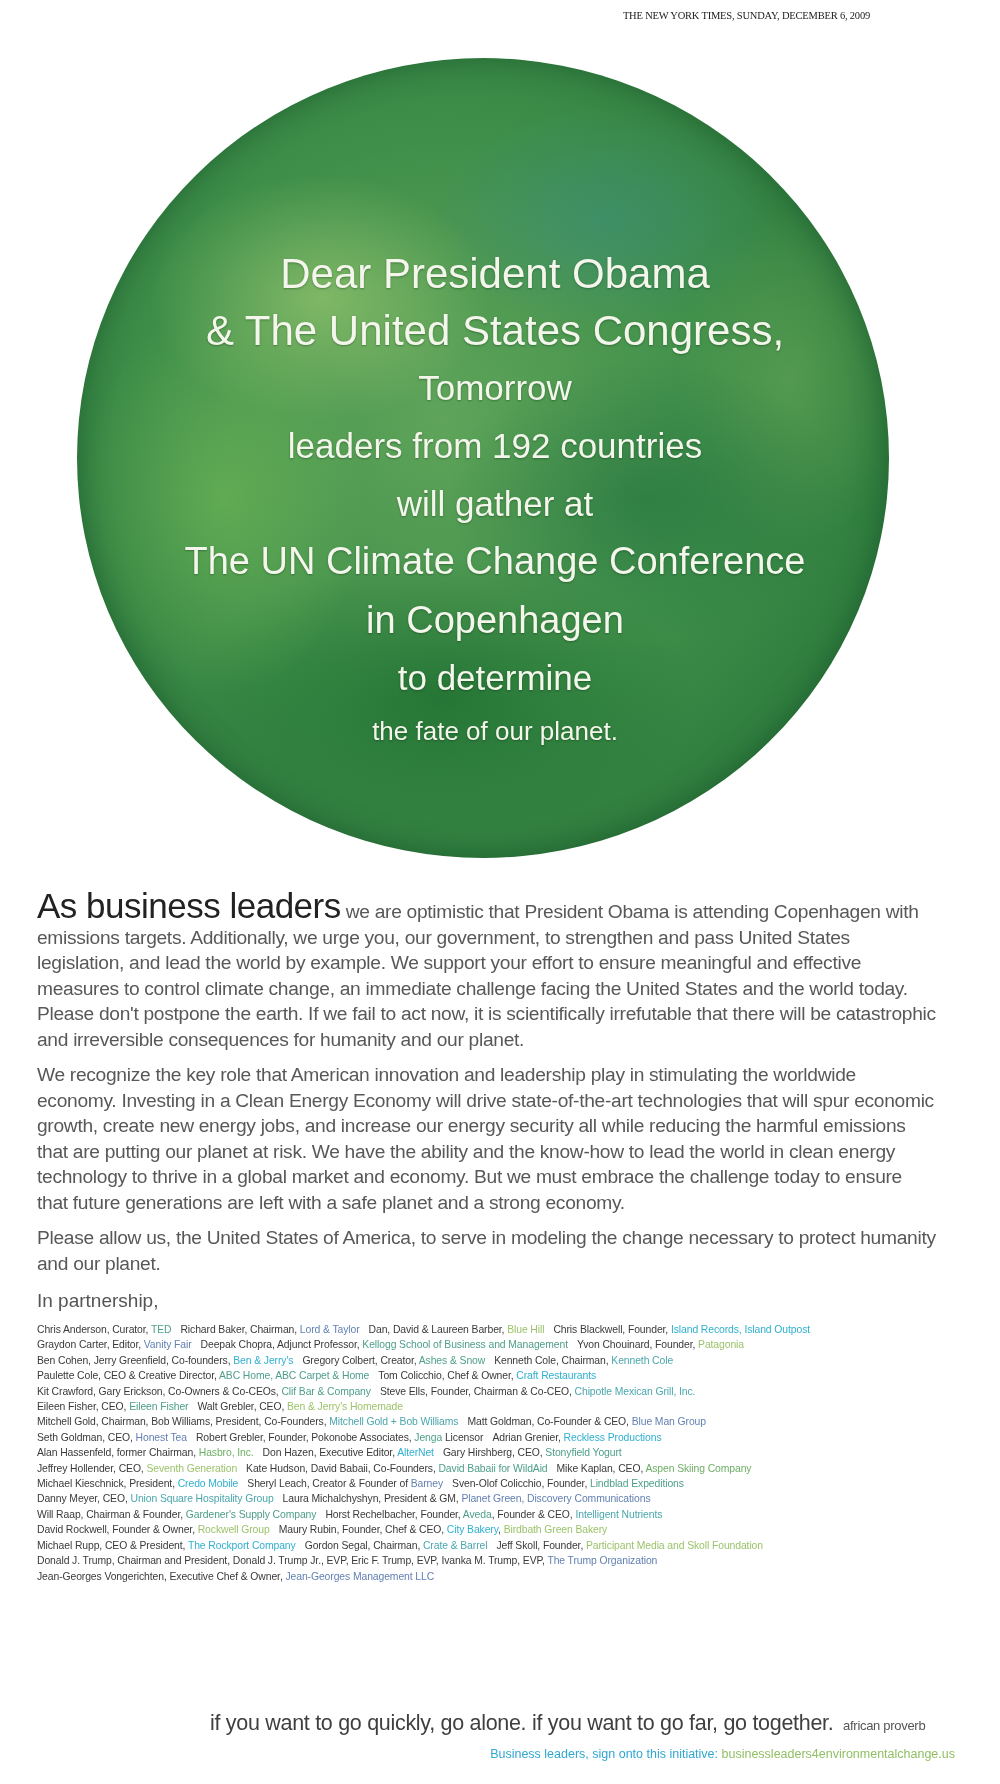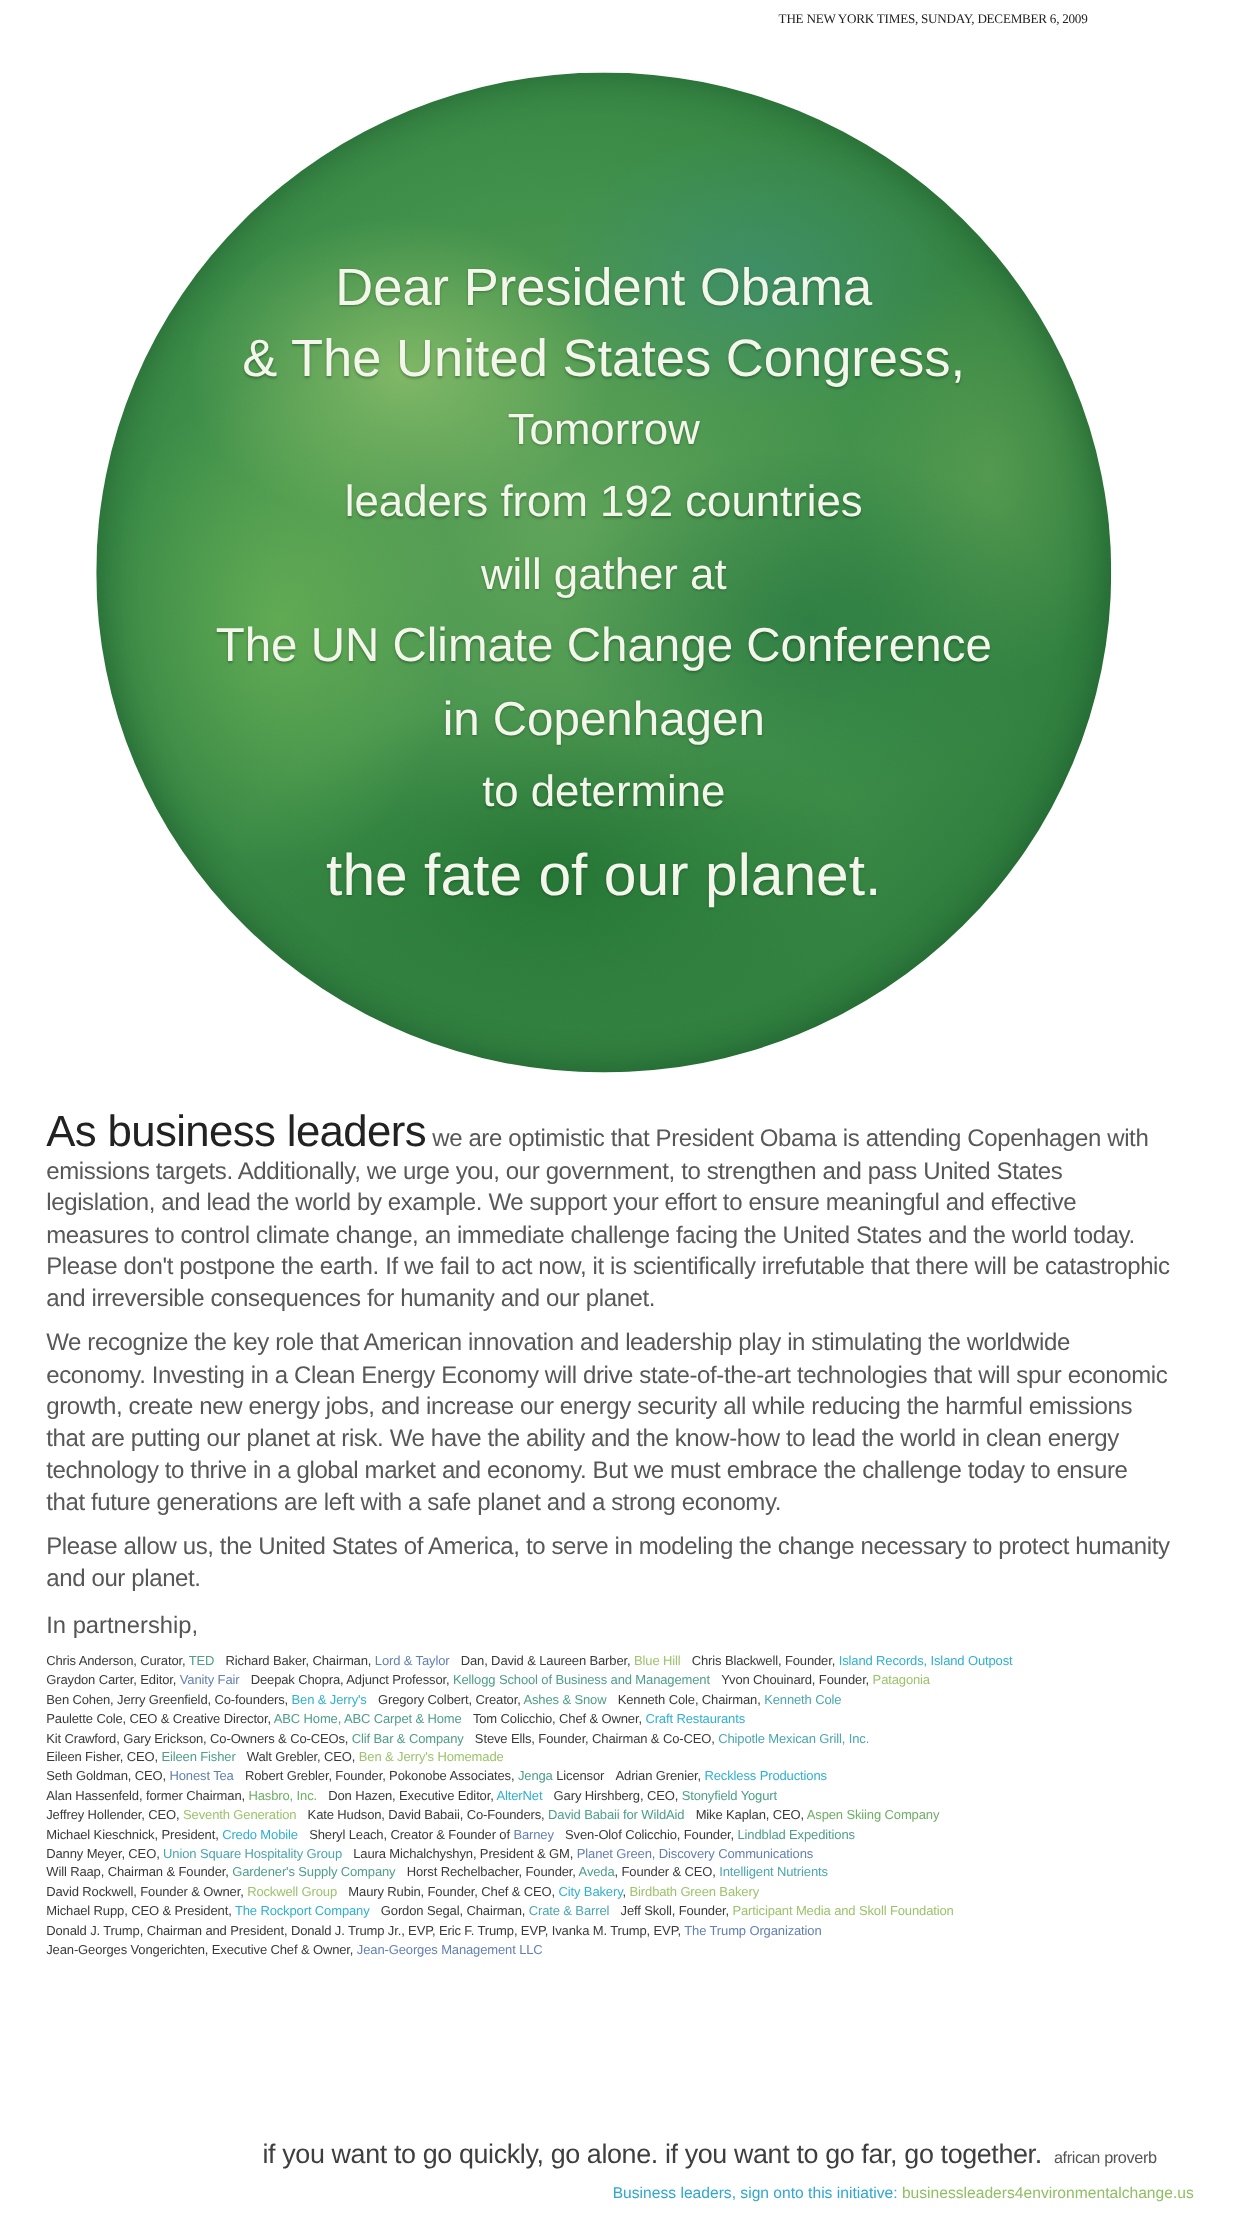--- a/index.html
+++ b/index.html
@@ -14,31 +14,31 @@
       radial-gradient(ellipse 25% 35% at 18% 55%, rgba(120,190,90,0.55), rgba(120,190,90,0) 70%),
       radial-gradient(ellipse 30% 20% at 65% 20%, rgba(60,140,130,0.5), rgba(60,140,130,0) 70%),
       radial-gradient(ellipse 35% 25% at 70% 55%, rgba(30,110,60,0.55), rgba(30,110,60,0) 70%),
       radial-gradient(ellipse 45% 25% at 45% 80%, rgba(20,100,40,0.6), rgba(20,100,40,0) 70%),
       radial-gradient(ellipse 20% 30% at 88% 40%, rgba(110,170,90,0.5), rgba(110,170,90,0) 70%),
       radial-gradient(circle at 45% 45%, #5fa45a 0%, #3f8f4a 45%, #2e7c3d 75%, #236a33 100%);
     box-shadow: inset 0 0 30px rgba(10,60,30,0.45);
   }
   .globe-text { position: absolute; left: 77px; top: 58px; width: 812px; height: 800px;
                 text-align: center; color: #f4f6ec; }
-  .gl { position: absolute; left: 0; width: 100%; text-align: center; white-space: nowrap;
-        text-shadow: 0 1px 2px rgba(0,40,10,0.35); }
+  .gl { position: absolute; left: 12px; width: 100%; text-align: center; white-space: nowrap;
+        text-shadow: 0 1px 2px rgba(0,40,10,0.35); margin-top: 44px; }
   .gl.l1 { top: 148px; font-size: 42px; font-weight: normal; }
   .gl.l2 { top: 205px; font-size: 42px; }
   .gl.l3 { top: 266px; font-size: 35px; font-weight: 300; }
   .gl.l4 { top: 324px; font-size: 35px; }
   .gl.l5 { top: 382px; font-size: 35px; }
   .gl.l6 { top: 438px; font-size: 38px; }
   .gl.l7 { top: 497px; font-size: 38px; }
   .gl.l8 { top: 556px; font-size: 35px; }
-  .gl.l9 { top: 614px; font-size: 47px; }
+  .gl.l9 { top: 614px; font-size: 26px; }
 
   .body { position: absolute; left: 37px; top: 893px; width: 900px; }
   .p { font-size: 19.2px; line-height: 25.5px; color: #585858; margin: 0 0 10px 0; letter-spacing: -0.3px; }
   .lead { font-size: 35px; color: #222; letter-spacing: -0.5px; }
   .partner { font-size: 19px; color: #555; margin: 14px 0 10px 0; }
   .signers { font-size: 10.4px; line-height: 15.4px; color: #3a3a3a; white-space: nowrap; letter-spacing: -0.1px; }
   .signer { margin-right: 9px; }
   .org { }
   .c-teal { color: #4aa6ad; }
   .c-green { color: #6fae66; }
@@ -77,20 +77,21 @@
   <p class="p">We recognize the key role that American innovation and leadership play in stimulating the worldwide economy. Investing in a Clean Energy Economy will drive state-of-the-art technologies that will spur economic growth, create new energy jobs, and increase our energy security all while reducing the harmful emissions that are putting our planet at risk. We have the ability and the know-how to lead the world in clean energy technology to thrive in a global market and economy.  But we must embrace the challenge today to ensure that future generations are left with a safe planet and a strong economy.</p>
   <p class="p">Please allow us, the United States of America, to serve in modeling the change necessary to protect humanity and our planet.</p>
   <div class="partner">In partnership,</div>
   <div class="signers" id="signers">
       <div><span class="signer"><span>Chris Anderson, Curator, </span><span class="org c-sea">TED</span></span><span class="signer"><span>Richard Baker, Chairman, </span><span class="org c-blue">Lord &amp; Taylor</span></span><span class="signer"><span>Dan, David &amp; Laureen Barber, </span><span class="org c-lime">Blue Hill</span></span><span class="signer"><span>Chris Blackwell, Founder, </span><span class="org c-cyan">Island Records, Island Outpost</span></span></div>
       <div><span class="signer"><span>Graydon Carter, Editor, </span><span class="org c-blue">Vanity Fair</span></span><span class="signer"><span>Deepak Chopra, Adjunct Professor, </span><span class="org c-sea">Kellogg School of Business and Management</span></span><span class="signer"><span>Yvon Chouinard, Founder, </span><span class="org c-lime">Patagonia</span></span></div>
       <div><span class="signer"><span>Ben Cohen, Jerry Greenfield, Co-founders, </span><span class="org c-cyan">Ben &amp; Jerry's</span></span><span class="signer"><span>Gregory Colbert, Creator, </span><span class="org c-sea">Ashes &amp; Snow</span></span><span class="signer"><span>Kenneth Cole, Chairman, </span><span class="org c-teal">Kenneth Cole</span></span></div>
       <div><span class="signer"><span>Paulette Cole, CEO &amp; Creative Director, </span><span class="org c-sea">ABC Home, ABC Carpet &amp; Home</span></span><span class="signer"><span>Tom Colicchio, Chef &amp; Owner, </span><span class="org c-cyan">Craft Restaurants</span></span></div>
       <div><span class="signer"><span>Kit Crawford, Gary Erickson, Co-Owners &amp; Co-CEOs, </span><span class="org c-sea">Clif Bar &amp; Company</span></span><span class="signer"><span>Steve Ells, Founder, Chairman &amp; Co-CEO, </span><span class="org c-teal">Chipotle Mexican Grill, Inc.</span></span></div>
       <div><span class="signer"><span>Eileen Fisher, CEO, </span><span class="org c-sea">Eileen Fisher</span></span><span class="signer"><span>Walt Grebler, CEO, </span><span class="org c-lime">Ben &amp; Jerry's Homemade</span></span></div>
+      <div><span class="signer"><span>Mitchell Gold, Chairman, Bob Williams, President, Co-Founders, </span><span class="org c-teal">Mitchell Gold + Bob Williams</span></span><span class="signer"><span>Matt Goldman, Co-Founder &amp; CEO, </span><span class="org c-blue">Blue Man Group</span></span></div>
       <div><span class="signer"><span>Seth Goldman, CEO, </span><span class="org c-blue">Honest Tea</span></span><span class="signer"><span>Robert Grebler, Founder, Pokonobe Associates, </span><span class="org c-sea">Jenga</span><span> Licensor</span></span><span class="signer"><span>Adrian Grenier, </span><span class="org c-cyan">Reckless Productions</span></span></div>
       <div><span class="signer"><span>Alan Hassenfeld, former Chairman, </span><span class="org c-green">Hasbro, Inc.</span></span><span class="signer"><span>Don Hazen, Executive Editor, </span><span class="org c-cyan">AlterNet</span></span><span class="signer"><span>Gary Hirshberg, CEO, </span><span class="org c-sea">Stonyfield Yogurt</span></span></div>
       <div><span class="signer"><span>Jeffrey Hollender, CEO, </span><span class="org c-lime">Seventh Generation</span></span><span class="signer"><span>Kate Hudson, David Babaii, Co-Founders, </span><span class="org c-sea">David Babaii for WildAid</span></span><span class="signer"><span>Mike Kaplan, CEO, </span><span class="org c-green">Aspen Skiing Company</span></span></div>
       <div><span class="signer"><span>Michael Kieschnick, President, </span><span class="org c-cyan">Credo Mobile</span></span><span class="signer"><span>Sheryl Leach, Creator &amp; Founder of </span><span class="org c-blue">Barney</span></span><span class="signer"><span>Sven-Olof Colicchio, Founder, </span><span class="org c-sea">Lindblad Expeditions</span></span></div>
       <div><span class="signer"><span>Danny Meyer, CEO, </span><span class="org c-teal">Union Square Hospitality Group</span></span><span class="signer"><span>Laura Michalchyshyn, President &amp; GM, </span><span class="org c-blue">Planet Green, Discovery Communications</span></span></div>
       <div><span class="signer"><span>Will Raap, Chairman &amp; Founder, </span><span class="org c-sea">Gardener's Supply Company</span></span><span class="signer"><span>Horst Rechelbacher, Founder, </span><span class="org c-sea">Aveda</span><span>, Founder &amp; CEO, </span><span class="org c-teal">Intelligent Nutrients</span></span></div>
       <div><span class="signer"><span>David Rockwell, Founder &amp; Owner, </span><span class="org c-lime">Rockwell Group</span></span><span class="signer"><span>Maury Rubin, Founder, Chef &amp; CEO, </span><span class="org c-cyan">City Bakery</span><span>, </span><span class="org c-lime">Birdbath Green Bakery</span></span></div>
       <div><span class="signer"><span>Michael Rupp, CEO &amp; President, </span><span class="org c-cyan">The Rockport Company</span></span><span class="signer"><span>Gordon Segal, Chairman, </span><span class="org c-teal">Crate &amp; Barrel</span></span><span class="signer"><span>Jeff Skoll, Founder, </span><span class="org c-lime">Participant Media and Skoll Foundation</span></span></div>
       <div><span class="signer"><span>Donald J. Trump, Chairman and President, Donald J. Trump Jr., EVP, Eric F. Trump, EVP, Ivanka M. Trump, EVP, </span><span class="org c-blue">The Trump Organization</span></span></div>
       <div><span class="signer"><span>Jean-Georges Vongerichten, Executive Chef &amp; Owner, </span><span class="org c-blue">Jean-Georges Management LLC</span></span></div>

